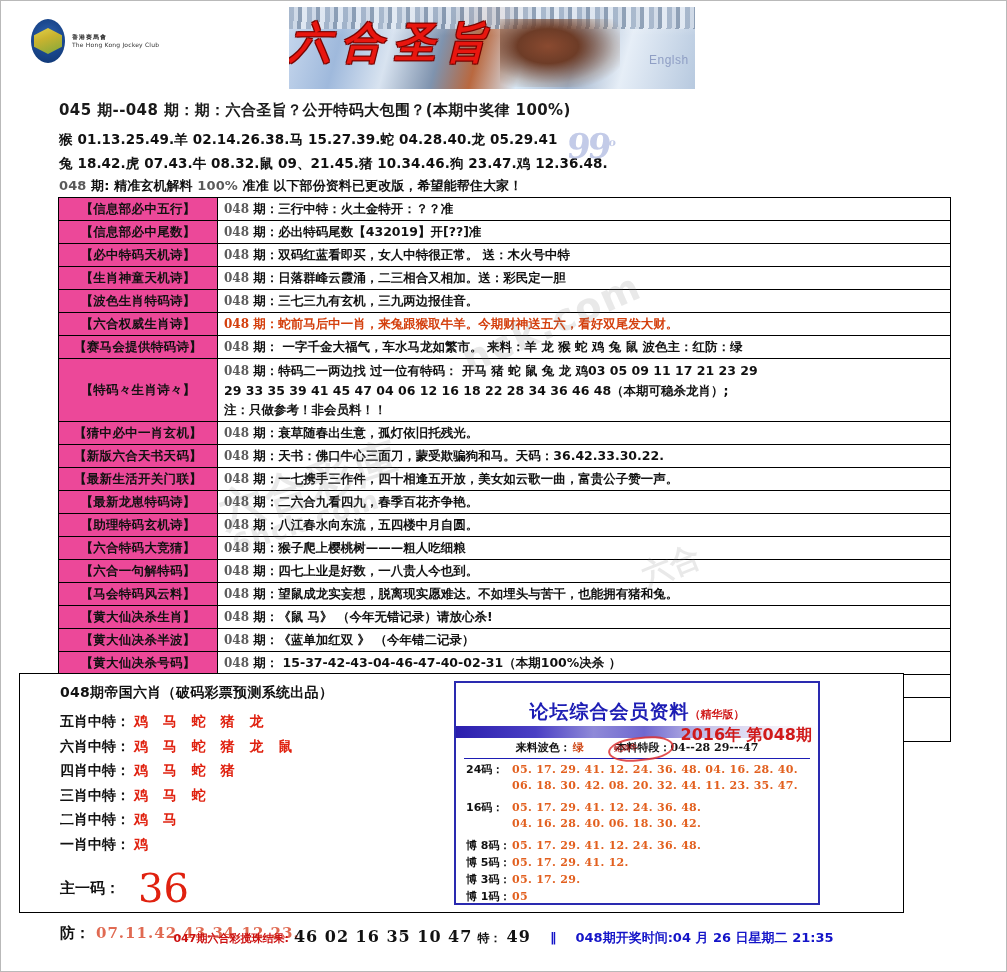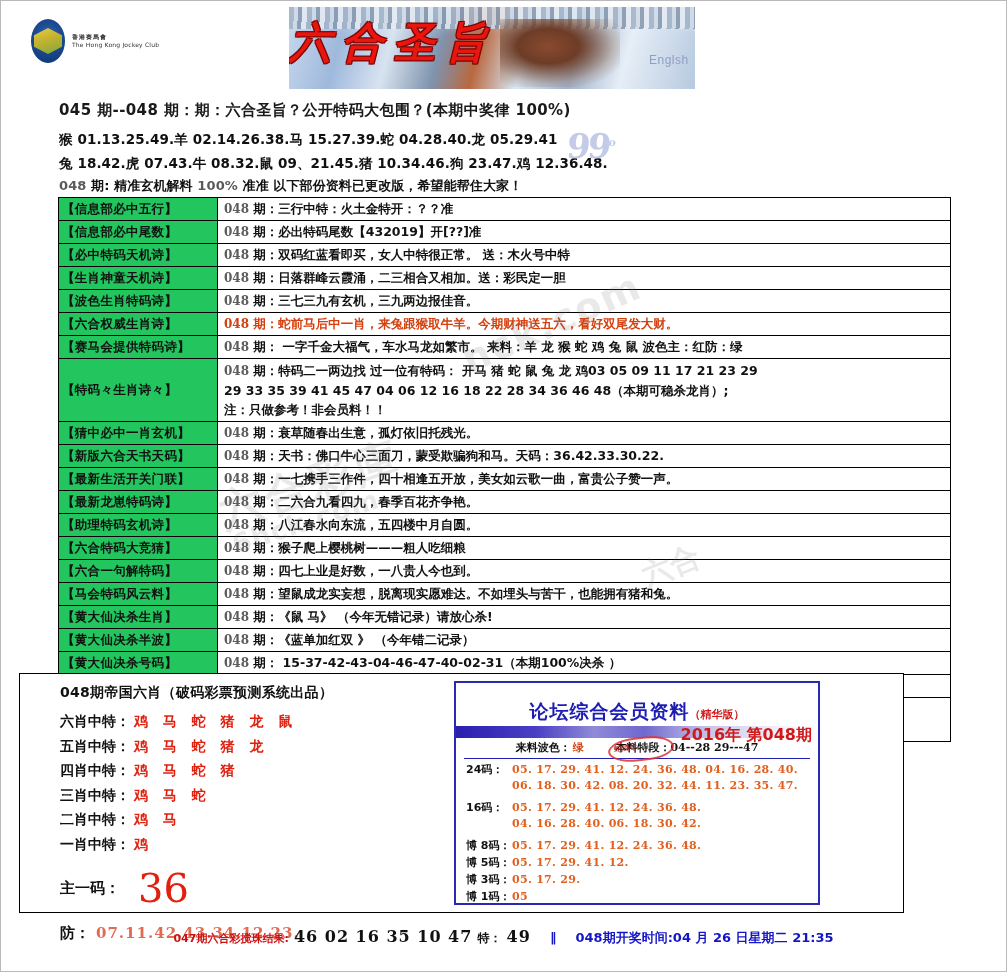--- a/index.html
+++ b/index.html
@@ -98,21 +98,21 @@
     padding:1px 3px;
     font-size:12.5px;
     font-weight:bold;
     color:#111;
     vertical-align:middle;
     line-height:1.35;
     font-family:"DejaVu Sans","Liberation Sans",sans-serif;
     height:20px;
   }
   .tbl td.label{
-    width:152px;letter-spacing:.3px;background:#22c55e;white-space:nowrap;
+    width:152px;text-align:center;letter-spacing:.3px;background:#ec4899;white-space:nowrap;
   }
   .tbl td.val{text-align:left;padding-left:6px;}
   .tbl td.val .per{color:#5c5c5c;font-family:"DejaVu Serif","Liberation Serif",serif;font-size:12px;}
   .tbl tr.redrow td.val,.tbl tr.redrow td.val .per{color:#d4400e;}
   .tbl td.multi{line-height:1.55;padding-top:2px;padding-bottom:2px;}
 
   
   .bottom-box{
     position:absolute;left:18px;top:672px;width:885px;height:240px;
     border:1px solid #000;background:#fff;box-sizing:border-box;
@@ -333,22 +333,22 @@
           <td class="val multi"><span class="per">048 </span><span>期：36.42.33.30.22.08.09.24.34.26.38.01.19</span><div>18.14.48.42.44.39.25.06.40.29.46.20.11</div></td>
         </tr>
       </tbody>
   </table>
 
   <div class="bottom-box">
 
     <div class="bl">
       <div class="title">048期帝国六肖（破码彩票预测系统出品）</div>
       <div id="pred-rows">
+          <div class="prow"><span>五肖中特：</span><span class="zz">鸡 马 蛇 猪 龙</span></div>
           <div class="prow"><span>六肖中特：</span><span class="zz">鸡 马 蛇 猪 龙 鼠</span></div>
-          <div class="prow"><span>五肖中特：</span><span class="zz">鸡 马 蛇 猪 龙</span></div>
           <div class="prow"><span>四肖中特：</span><span class="zz">鸡 马 蛇 猪</span></div>
           <div class="prow"><span>三肖中特：</span><span class="zz">鸡 马 蛇</span></div>
           <div class="prow"><span>二肖中特：</span><span class="zz">鸡 马</span></div>
           <div class="prow"><span>一肖中特：</span><span class="zz">鸡</span></div>
         </div>
 
       <div class="main-code">
         <span class="mc-label">主一码：</span>
         <span class="mc-num">36</span>
       </div>

